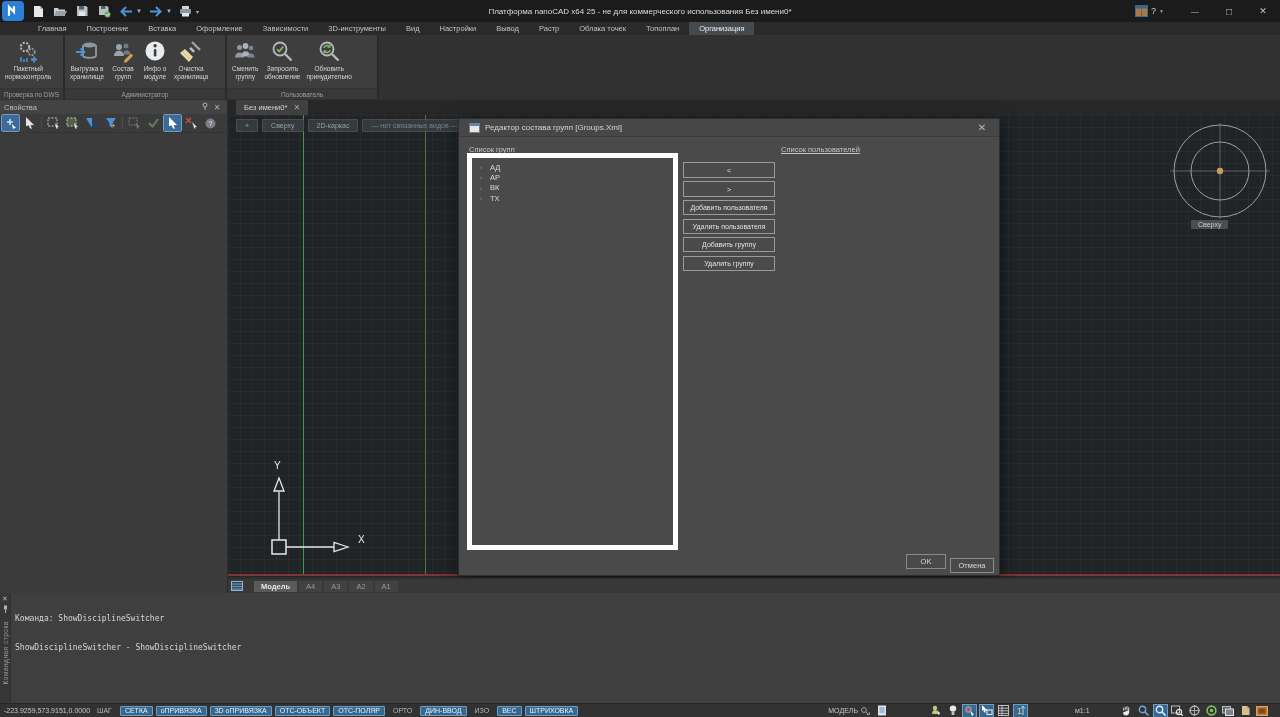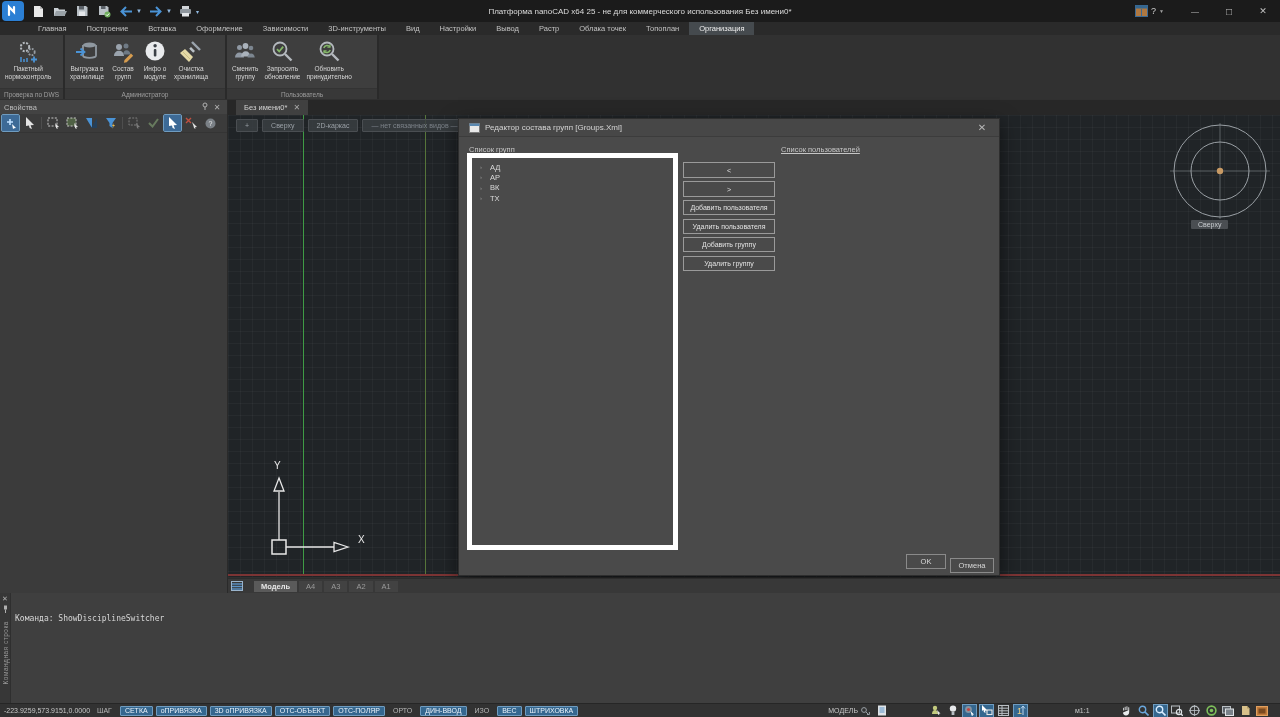--- a/index.html
+++ b/index.html
@@ -506,20 +506,21 @@
         <svg width="7" height="8" viewBox="0 0 7 8">
             <rect x="2" y="0.5" width="3" height="4" fill="#b0b0b0"></rect>
             <line x1="3.5" y1="4.5" x2="3.5" y2="8" stroke="#b0b0b0"></line>
           </svg>
       </span>
       <span class="cs-label">Командная строка</span>
     </div>
     <div class="cmd-body">
       <div class="cmd-hist">
         <div>Команда: ShowDisciplineSwitcher</div>
+        <div>ShowDisciplineSwitcher - ShowDisciplineSwitcher</div>
         <div></div>
         
         
         
         
         
         
       </div>
 
     </div>

